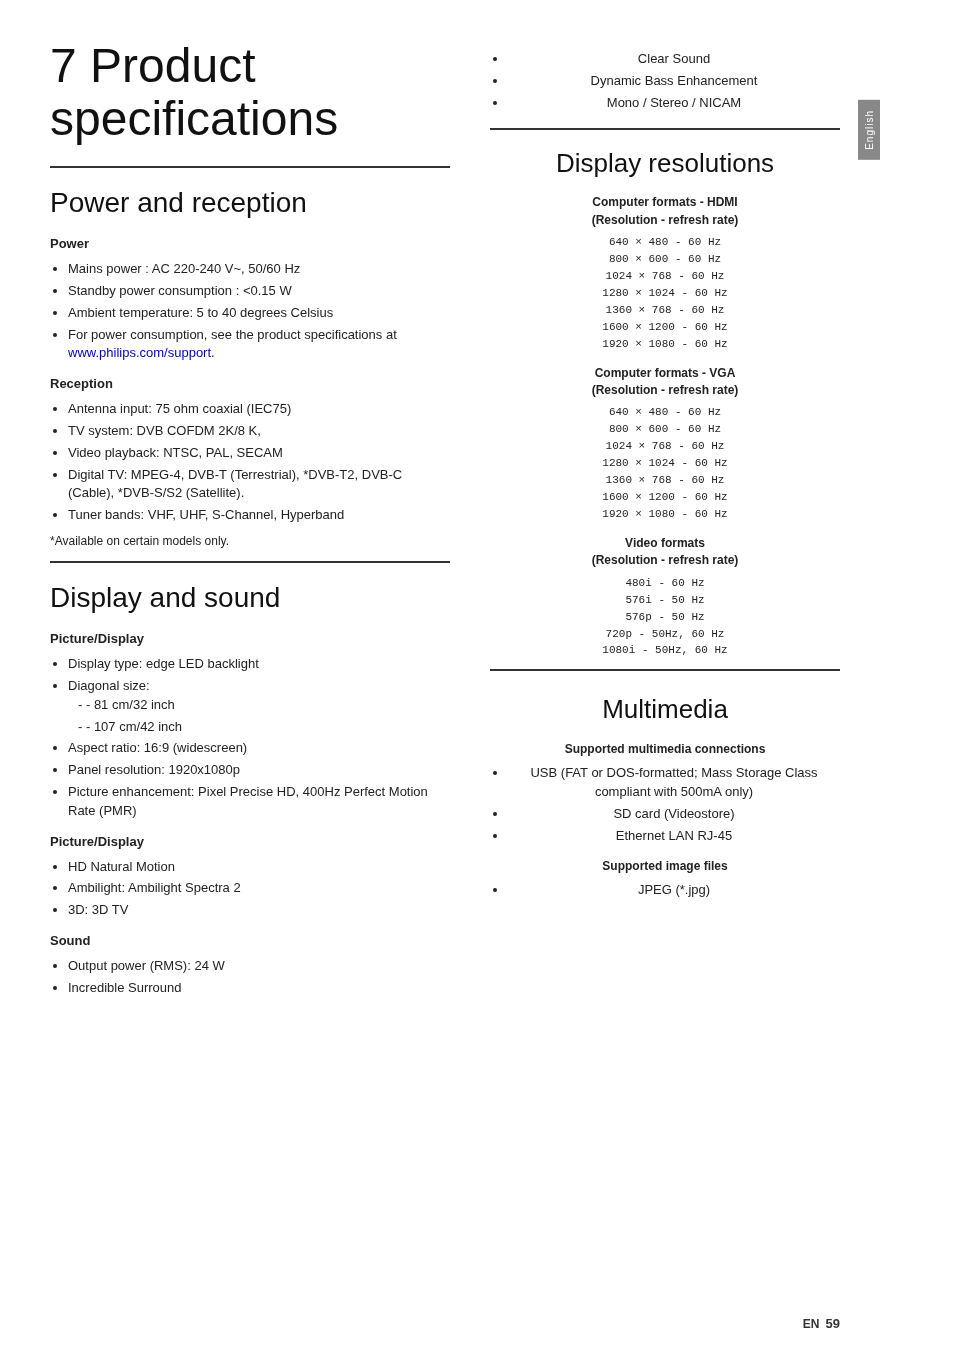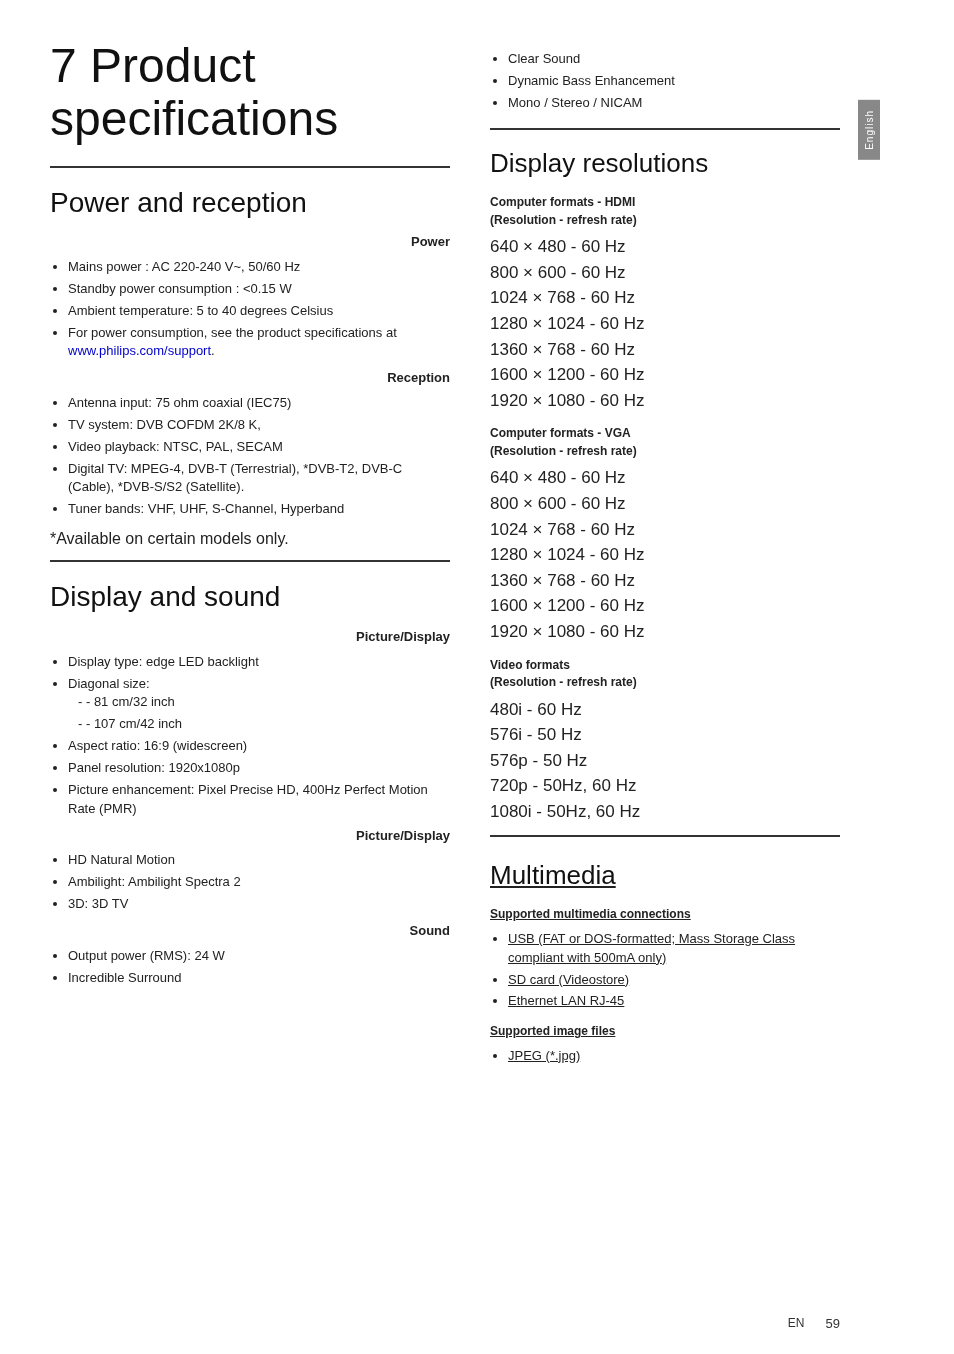--- a/index.html
+++ b/index.html
@@ -41,20 +41,21 @@
       padding: 40px 40px 40px 50px;
       gap: 0;
     }
     .left-col {
       flex: 0 0 430px;
       padding-right: 30px;
     }
     .right-col {
       flex: 1;
       padding-left: 10px;
+      text-align: center;
     }
     .page-title {
       font-size: 48px;
       font-weight: normal;
       line-height: 1.1;
       margin-bottom: 20px;
       color: #111;
     }
     hr.section-divider {
       border: none;
@@ -64,40 +65,39 @@
     .section-heading {
       font-size: 28px;
       font-weight: normal;
       margin-bottom: 10px;
       color: #111;
     }
     .sub-heading {
       font-size: 13px;
       font-weight: bold;
       margin-bottom: 6px;
-      margin-top: 4px;
-      text-align: right;
+      margin-top: 12px;
     }
     ul.spec-list {
       list-style: disc;
       padding-left: 18px;
       margin-bottom: 8px;
     }
     ul.spec-list li {
       margin-bottom: 3px;
     }
     ul.spec-list li ul {
       list-style: none;
       padding-left: 10px;
     }
     ul.spec-list li ul li::before {
       content: "- ";
     }
     .footnote {
-      font-size: 16px;
+      font-size: 12px;
       margin-top: 6px;
       margin-bottom: 8px;
     }
     .link {
       color: #0000cc;
     }
     .res-section-heading {
       font-size: 26px;
       font-weight: normal;
       margin-bottom: 12px;
@@ -106,37 +106,39 @@
     .res-sub-heading {
       font-size: 12px;
       font-weight: bold;
       margin-bottom: 6px;
       margin-top: 12px;
     }
     .res-list {
       list-style: none;
       padding: 0;
       margin-bottom: 8px;
-      font-size: 17px;
+      font-size: 11px;
+      font-family: Liberation Mono, monospace;
     }
     .res-list li {
       margin-bottom: 1px;
     }
     .multimedia-section {
       margin-top: 20px;
-      text-decoration: underline;
     }
     .bottom-bar {
       position: absolute;
       bottom: 20px;
       right: 40px;
       font-size: 13px;
       color: #333;
       display: flex;
-      gap: 21px;
+      gap: 6px;
+      align-items: center;
+      font-weight: bold;
     }
     .bottom-bar .lang {
       font-size: 12px;
       color: #333;
     }
     .bottom-bar .page-num {
       font-size: 13px;
       color: #333;
     }
     .right-sound-list {

